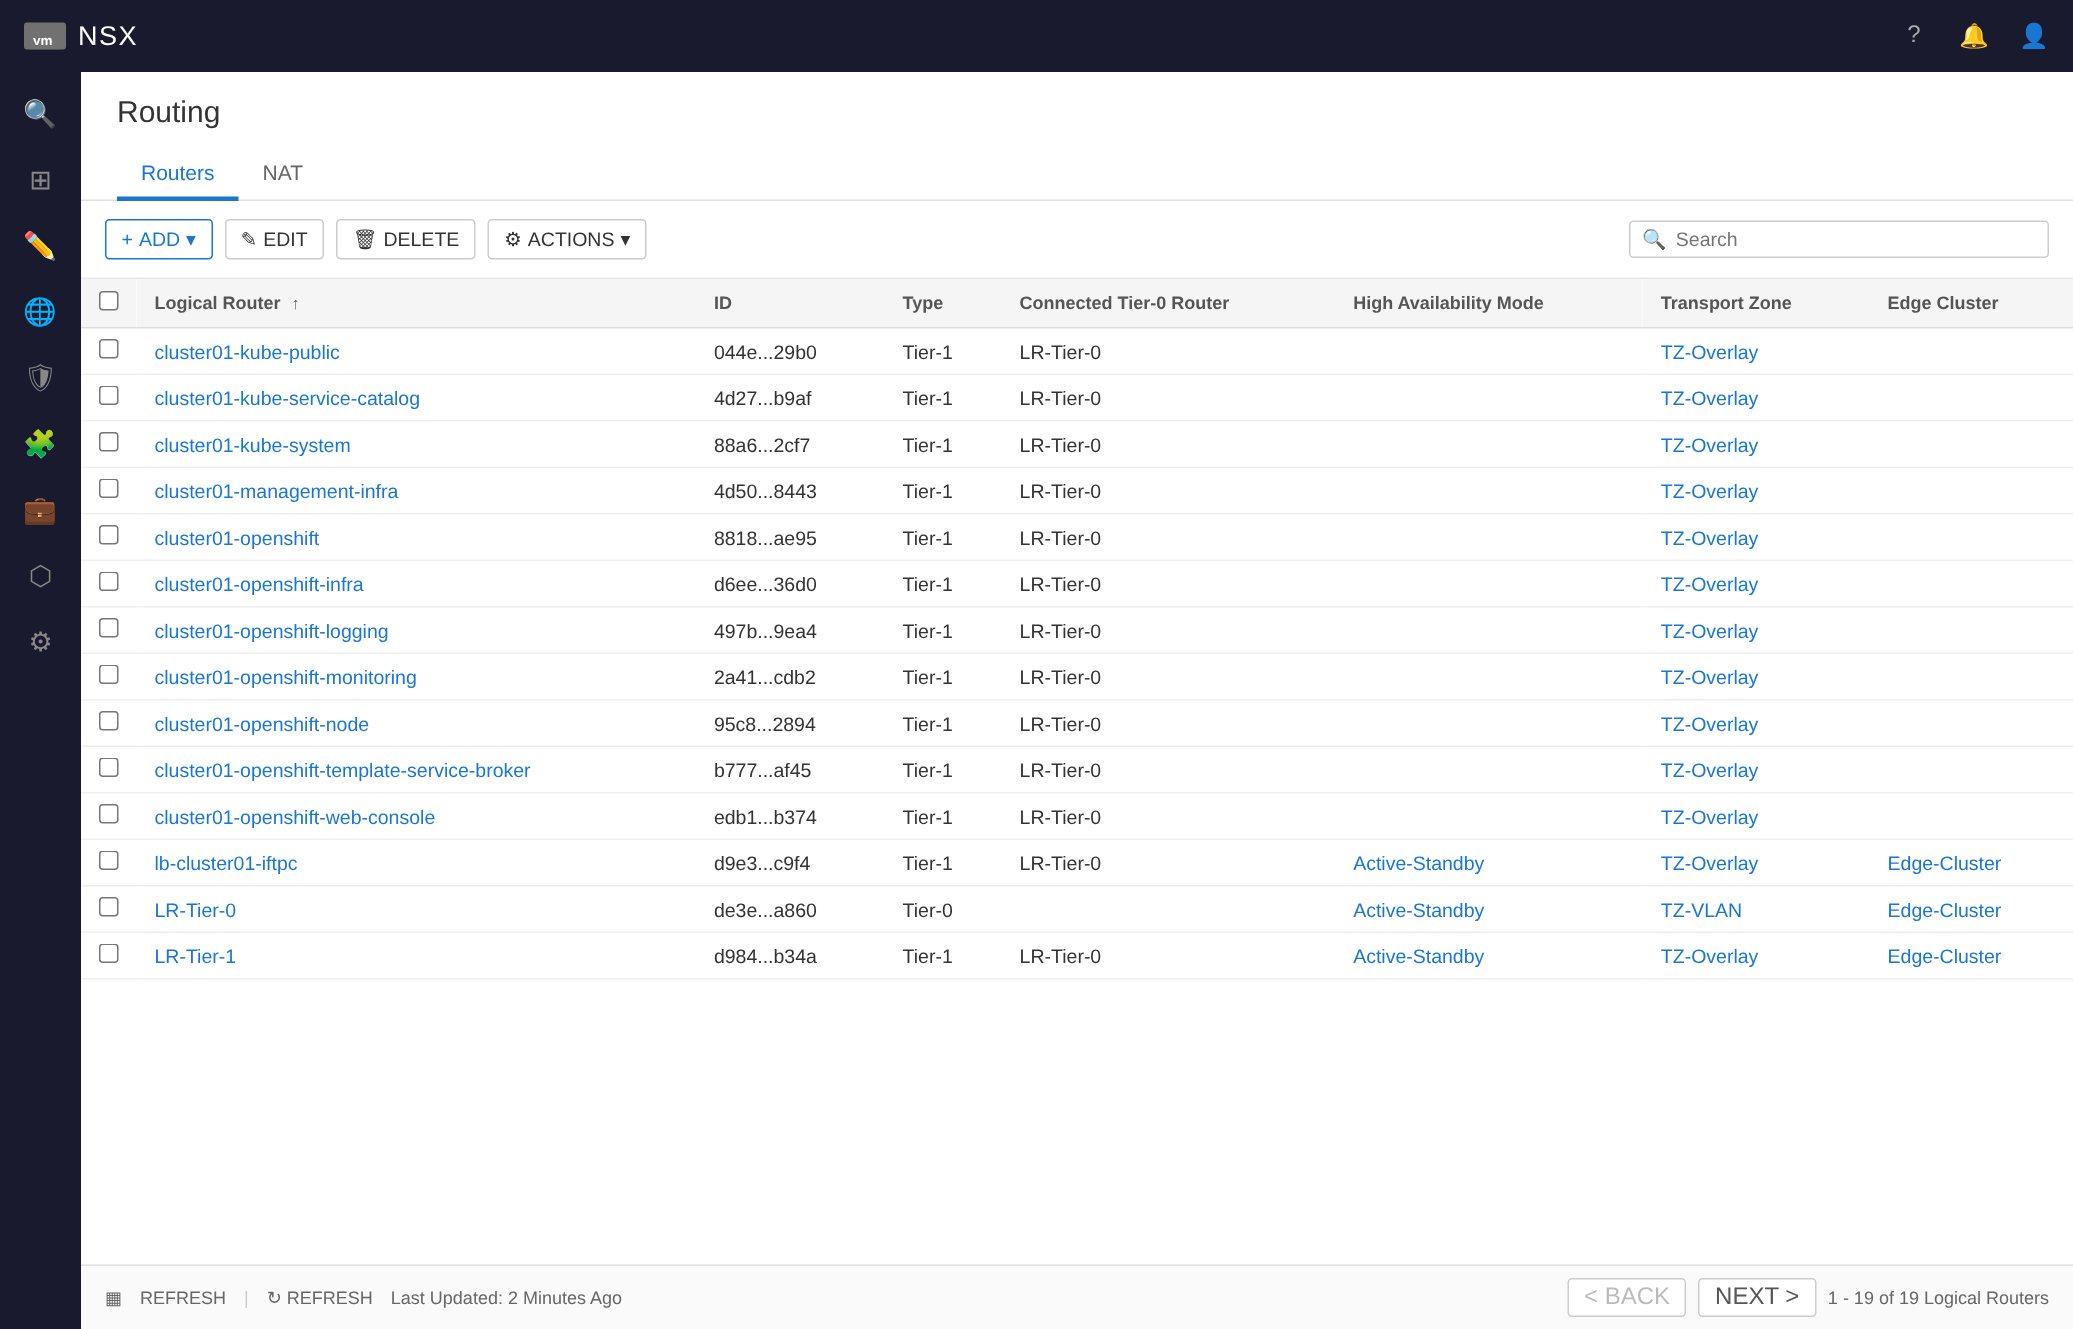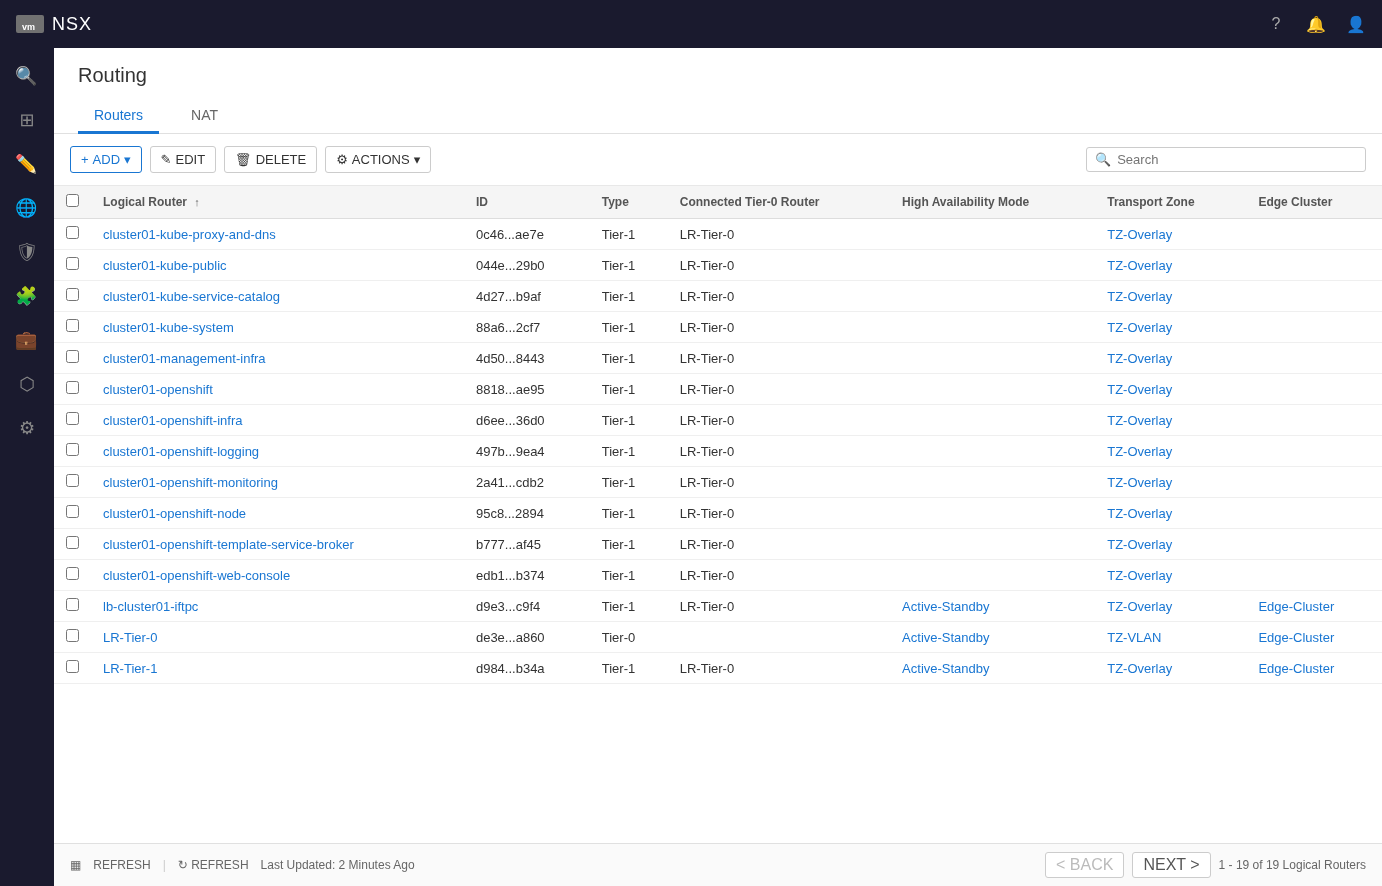--- a/index.html
+++ b/index.html
@@ -22,21 +22,21 @@
     .sidebar { width: 54px; background: #1a1a2e; display: flex; flex-direction: column; align-items: center; padding: 8px 0; gap: 4px; flex-shrink: 0; }
     .sidebar-item { width: 40px; height: 40px; display: flex; align-items: center; justify-content: center; border-radius: 4px; cursor: pointer; color: #888; font-size: 18px; position: relative; }
     .sidebar-item.active { color: #fff; }
 
     
     .main-content { flex: 1; background: #fff; display: flex; flex-direction: column; overflow: hidden; }
 
     
     .page-header { padding: 16px 24px 0; border-bottom: 1px solid #e0e0e0; background: #fff; }
     .page-title { font-size: 20px; font-weight: 400; color: #333; margin-bottom: 12px; }
-    .tabs { display: flex; gap: 16px; }
+    .tabs { display: flex; gap: 0; }
     .tab { padding: 8px 16px; cursor: pointer; font-size: 14px; color: #666; border-bottom: 3px solid transparent; margin-bottom: -1px; }
     .tab.active { color: #1976d2; border-bottom-color: #1976d2; font-weight: 500; }
 
     
     .toolbar { display: flex; align-items: center; padding: 12px 16px; gap: 8px; border-bottom: 1px solid #e8e8e8; }
     .toolbar-btn { display: flex; align-items: center; gap: 4px; padding: 5px 10px; border: 1px solid #ccc; background: #fff; border-radius: 3px; cursor: pointer; font-size: 13px; color: #333; }
     .toolbar-btn.primary { color: #1976d2; border-color: #1976d2; }
     .toolbar-spacer { flex: 1; }
     .search-box { display: flex; align-items: center; border: 1px solid #ccc; border-radius: 3px; padding: 4px 8px; width: 280px; background: #fff; }
     .search-box input { border: none; outline: none; font-size: 13px; flex: 1; background: transparent; }
@@ -177,30 +177,20 @@
             </th>
             <th>
               <span>Transport Zone</span>
             </th>
             <th>
               <span>Edge Cluster</span>
             </th>
           </tr>
         </thead>
         <tbody id="table-body">
-        <tr>
-              <td class="checkbox-cell"><input type="checkbox" style=""></td>
-              <td><a href="#" class="link-blue">cluster01-kube-proxy-and-dns</a></td>
-              <td>0c46...ae7e</td>
-              <td>Tier-1</td>
-              <td>LR-Tier-0</td>
-              <td></td>
-              <td><a href="#" class="link-blue">TZ-Overlay</a></td>
-              <td></td>
-            </tr>
             <tr>
               <td class="checkbox-cell"><input type="checkbox" style=""></td>
               <td><a href="#" class="link-blue">cluster01-kube-public</a></td>
               <td>044e...29b0</td>
               <td>Tier-1</td>
               <td>LR-Tier-0</td>
               <td></td>
               <td><a href="#" class="link-blue">TZ-Overlay</a></td>
               <td></td>
             </tr>

